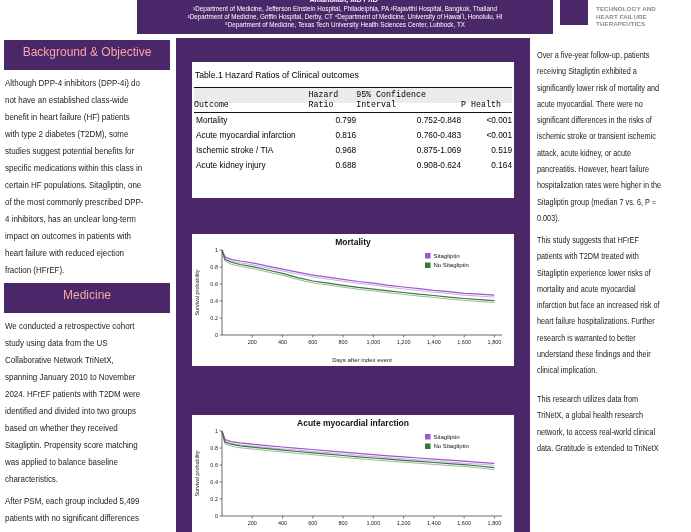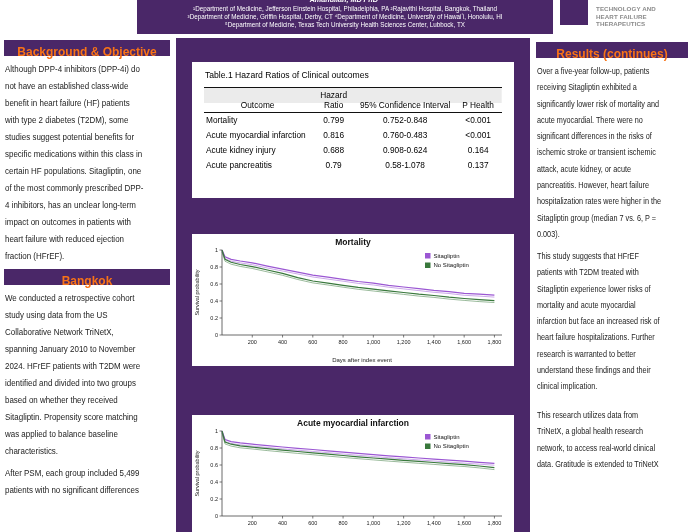--- a/index.html
+++ b/index.html
@@ -8,43 +8,43 @@
   
   .header-box{position:absolute;left:137px;top:0;width:416px;height:34px;background:#4a2768;
               color:#fff;text-align:center;overflow:hidden;}
   .author-line{font-size:7.2px;font-weight:bold;font-style:italic;margin-top:-4px;line-height:8.5px;}
   .aff{font-size:6.3px;line-height:8.1px;}
   .logo{position:absolute;left:560px;top:0;}
   .logo-square{position:absolute;left:0;top:0;width:28px;height:25px;background:#4a2768;}
   .logo-text{position:absolute;left:36px;top:5px;width:100px;font-size:6.2px;font-weight:bold;
              color:#8c8c8c;line-height:7.6px;letter-spacing:.1px;}
   
-  .bar{background:#4a2768;color:#f97316;font-weight:bold;font-size:12px;line-height:24px;height:16px;
+  .bar{background:#4a2768;color:#fca5a5;font-weight:normal;font-size:12px;line-height:24px;height:30px;
        text-align:center;}
   
   .col-left{position:absolute;left:4px;top:40px;width:166px;}
   .col-right{position:absolute;left:536px;top:42px;width:152px;}
   .para{font-size:9.1px;line-height:17px;white-space:pre;overflow:hidden;color:#222;
         transform-origin:left top;margin:5px 0 4px 1px;}
   .col-left .para{width:190px;transform:scaleX(0.875);}
   .col-right .para{width:190px;transform:scaleX(0.8);line-height:16.3px;}
   .para.h-bg{height:204px;}
   .para.h-methods{height:170px;}
   .para.h-rres{height:180px;}
   .para.h-conc{height:147px;margin-bottom:12px;}
   
   .mid-panel{position:absolute;left:176px;top:38px;width:354px;height:494px;background:#4a2768;}
   .table-panel{position:absolute;left:16px;top:24px;width:322px;height:136px;background:#fff;
-               box-sizing:border-box;padding:6px 12px;}
+               box-sizing:border-box;padding:6px 2px;}
   .table-title{font-size:8.6px;color:#000;margin:2px 0 7px 1px;}
   table.hz{width:100%;border-collapse:collapse;font-size:8.3px;color:#000;table-layout:fixed;}
   table.hz thead tr{background:linear-gradient(to bottom,#ebebeb 0,#ebebeb 15px,#fff 15px);}
   table.hz th{font-weight:normal;vertical-align:bottom;white-space:pre-line;padding:2px 0 2px 0;
-              border-top:1.4px solid #111;border-bottom:1px solid #111;text-align:center;line-height:10px;}
-  table.hz td{padding:2.4px 0;text-align:center;}
+              border-top:1.4px solid #111;border-bottom:1px solid #111;text-align:left;line-height:10px;font-family:Liberation Mono, monospace;}
+  table.hz td{padding:2.4px 0;text-align:right;}
   table.hz td.outcome{text-align:left;padding-left:2px;}
   .cw0{width:36%;} .cw1{width:15%;} .cw2{width:33%;} .cw3{width:16%;}
   .chart-panel{position:absolute;left:16px;width:322px;height:132px;background:#fff;}
   #chart0{top:196px;} #chart1{top:377px;}
 </style>
 </head>
 <body>
 
 <div class="page">
 
@@ -70,21 +70,21 @@
 benefit in heart failure (HF) patients
 with type 2 diabetes (T2DM), some
 studies suggest potential benefits for
 specific medications within this class in
 certain HF populations. Sitagliptin, one
 of the most commonly prescribed DPP-
 4 inhibitors, has an unclear long-term
 impact on outcomes in patients with
 heart failure with reduced ejection
 fraction (HFrEF).</div>
-    <div class="bar">Bangkok</div>
+    <div class="bar">Medicine</div>
     <div class="para h-methods">We conducted a retrospective cohort
 study using data from the US
 Collaborative Network TriNetX,
 spanning January 2010 to November
 2024. HFrEF patients with T2DM were
 identified and divided into two groups
 based on whether they received
 Sitagliptin. Propensity score matching
 was applied to balance baseline
 characteristics.</div>
@@ -112,30 +112,30 @@
               <td class="num">0.752-0.848</td>
               <td class="num">&lt;0.001</td>
             </tr>
             <tr>
               <td class="outcome">Acute myocardial infarction</td>
               <td class="num">0.816</td>
               <td class="num">0.760-0.483</td>
               <td class="num">&lt;0.001</td>
             </tr>
             <tr>
+              <td class="outcome">Ischemic stroke / TIA</td>
+              <td class="num">0.968</td>
+              <td class="num">0.875-1.069</td>
+              <td class="num">0.519</td>
+            </tr>
+            <tr>
               <td class="outcome">Acute kidney injury</td>
               <td class="num">0.688</td>
               <td class="num">0.908-0.624</td>
               <td class="num">0.164</td>
-            </tr>
-            <tr>
-              <td class="outcome">Acute pancreatitis</td>
-              <td class="num">0.79</td>
-              <td class="num">0.58-1.078</td>
-              <td class="num">0.137</td>
             </tr>
           </tbody>
       </table>
     </div>
     <div class="chart-panel" id="chart0"><svg width="322" height="132" viewBox="0 0 322 132">
           <text x="161" y="11" text-anchor="middle" font-size="8.5" font-weight="bold" fill="#111" font-family="Liberation Sans, sans-serif">Mortality</text>
           <text x="170" y="128" text-anchor="middle" font-size="6" fill="#222">Days after index event</text>
           <text text-anchor="middle" font-size="5.5" fill="#222" transform="translate(7,58.5) rotate(-90)">Survival probability</text>
           <path d="M30 16 V101 H310" stroke="#444" stroke-width="0.8" fill="none"></path>
           <line x1="27.5" x2="30" y1="101" y2="101" stroke="#444" stroke-width="0.7"></line>
@@ -217,21 +217,20 @@
           <path d="M30.0 16.0 L33.0 27.0 L39.1 29.2 L48.2 30.9 L60.3 32.1 L75.4 33.7 L90.5 35.1 L105.7 36.5 L120.8 37.8 L135.9 39.2 L151.1 40.5 L166.2 41.8 L181.4 43.0 L196.5 44.2 L211.6 45.3 L226.8 46.4 L241.9 47.5 L257.0 48.6 L272.2 49.6 L287.3 51.0 L302.4 52.7" stroke="#39783c" stroke-width="1.2" fill="none"></path>
           <path d="M30.0 16.0 L33.0 27.0 L39.1 29.2 L48.2 30.9 L60.3 32.1 L75.4 33.7 L90.5 35.1 L105.7 36.5 L120.8 37.8 L135.9 39.2 L151.1 40.5 L166.2 41.8 L181.4 43.0 L196.5 44.2 L211.6 45.3 L226.8 46.4 L241.9 47.5 L257.0 48.6 L272.2 49.6 L287.3 51.0 L302.4 52.7" stroke="#39783c" stroke-width="0.6" fill="none" opacity="0.85" transform="translate(0,1.9)"></path>
           <rect x="233" y="19" width="5.5" height="5.5" fill="#9b57d3"></rect>
           <text x="241.5" y="23.8" font-size="6" fill="#111">Sitagliptin</text>
           <rect x="233" y="28.5" width="5.5" height="5.5" fill="#39783c"></rect>
           <text x="241.5" y="33.3" font-size="6" fill="#111">No Sitagliptin</text>
         </svg></div>
   </div>
 
   <div class="col-right">
-    <div class="bar">Results (continues)</div>
     <div class="para h-rres">Over a five-year follow-up, patients
 receiving Sitagliptin exhibited a
 significantly lower risk of mortality and
 acute myocardial. There were no
 significant differences in the risks of
 ischemic stroke or transient ischemic
 attack, acute kidney, or acute
 pancreatitis. However, heart failure
 hospitalization rates were higher in the
 Sitagliptin group (median 7 vs. 6, P =

